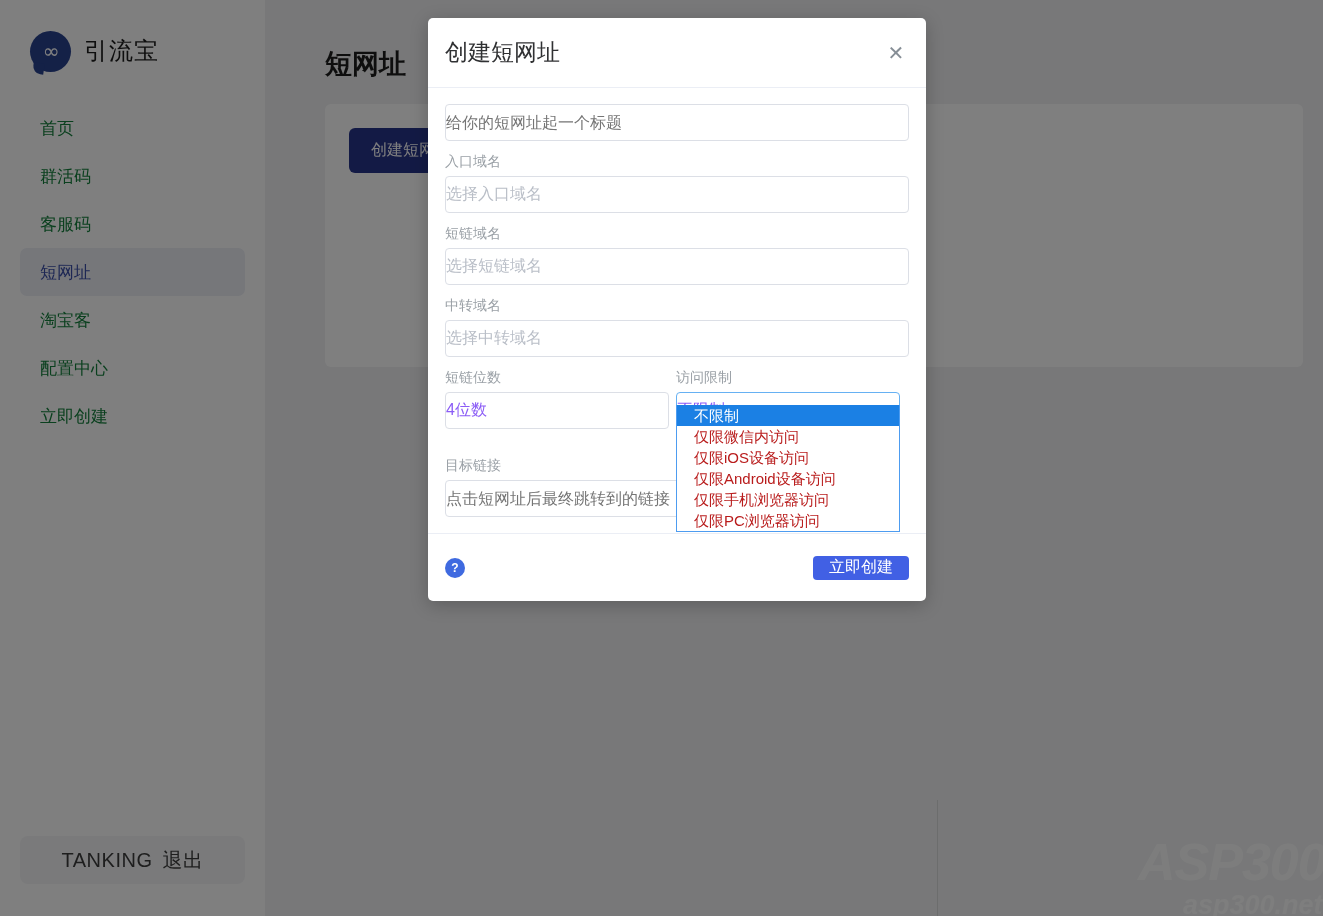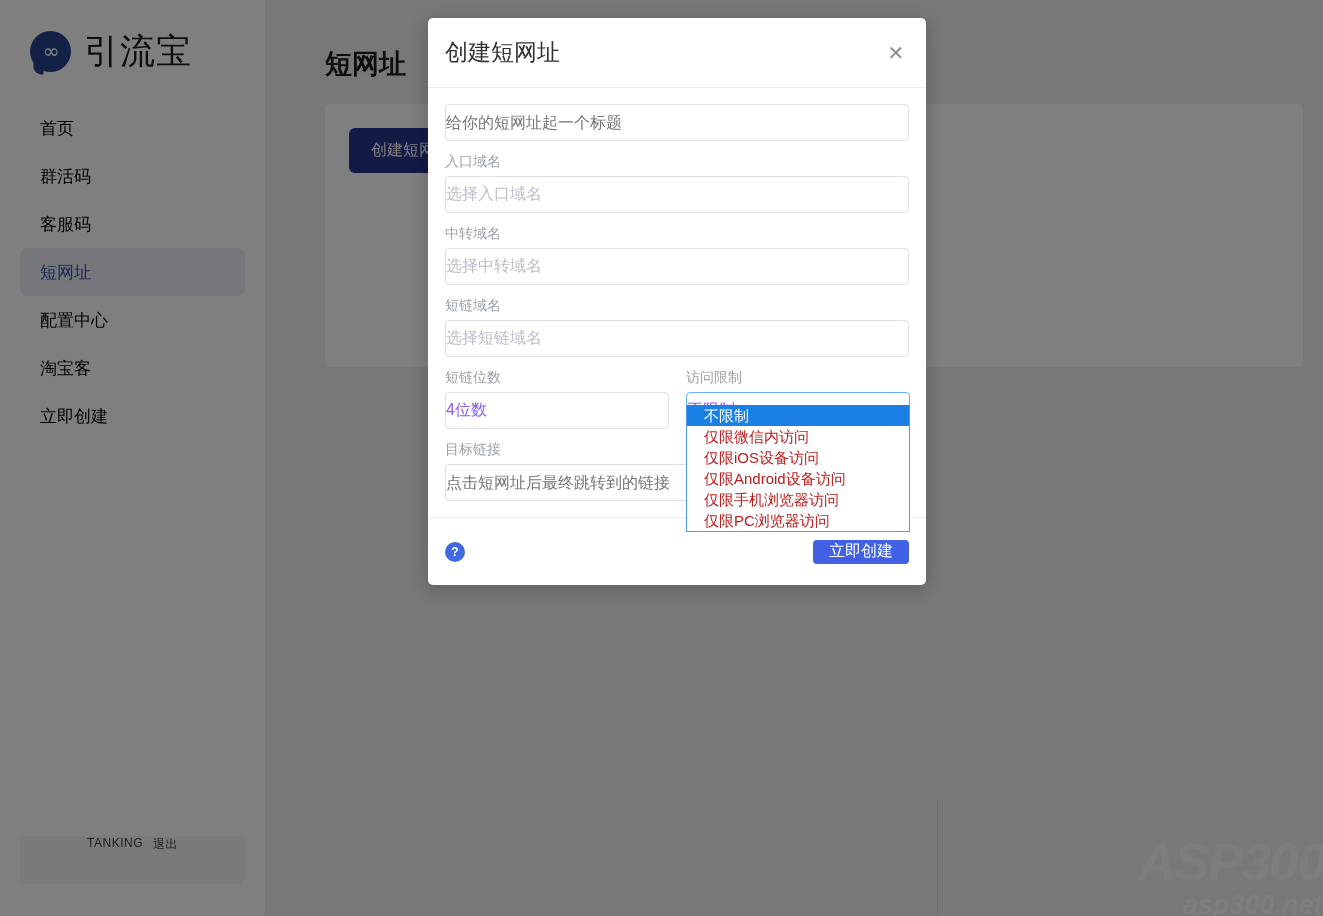--- a/index.html
+++ b/index.html
@@ -52,50 +52,50 @@
   .brand-logo .glyph {
     position: absolute; inset: 0;
     display: flex; align-items: center; justify-content: center;
     font-size: 20px; color: #ffffff;
     line-height: 1;
     z-index: 2;
     font-family: "DejaVu Sans", sans-serif;
     letter-spacing: -1px;
   }
   .brand-name {
-    font-size: 35px;
+    font-size: 24px;
     color: #1c1c1c;
     letter-spacing: 1px;
     font-weight: 400;
   }
 
   .nav { margin-top: 28px; padding: 0 20px; }
   .nav-item {
     height: 48px;
     display: flex; align-items: center;
     padding-left: 20px;
     font-size: 17px;
-    color: #000000;
+    color: #15803d;
     border-radius: 7px;
     cursor: pointer;
     margin-bottom: 0px;
   }
   .nav-item.active {
     background: #eceef5;
     color: #3a4ea8;
   }
 
   .logout {
     position: absolute;
     left: 20px; bottom: 32px;
     width: 225px; height: 48px;
     background: #f4f5f7;
     border-radius: 8px;
-    display: flex; justify-content: center;
-    font-size: 12px;
+    display: flex; align-items: center; justify-content: center;
+    font-size: 20px;
     color: #3d3d3d;
     cursor: pointer;
     letter-spacing: .5px;
   }
   .logout .uname { margin-right: 10px; }
 
   
   #main {
     flex: 1 1 auto;
     position: relative;
@@ -205,21 +205,21 @@
     padding: 0 0;
     display: flex; align-items: center;
     font-family: "Liberation Sans", sans-serif;
     outline: none;
   }
   .ctl.filled { color: #8b5cf6; }
   .ctl.focused {
     border-color: #66b1f3;
   }
   .row2 {
-    display: flex; gap: 17px;
+    display: flex; gap: 7px;
   }
   .row2 .col { width: 224px; flex: 0 0 224px; position: relative; }
 
   
   .dropdown {
     position: absolute;
     left: 0; top: 38px;
     width: 224px;
     background: #ffffff;
     border: 1px solid #4d9cf0;
@@ -287,24 +287,24 @@
       <div class="nav-item">
         <span>群活码</span>
       </div>
       <div class="nav-item">
         <span>客服码</span>
       </div>
       <div class="nav-item active">
         <span>短网址</span>
       </div>
       <div class="nav-item">
+        <span>淘宝客</span>
+      </div>
+      <div class="nav-item">
         <span>配置中心</span>
-      </div>
-      <div class="nav-item">
-        <span>淘宝客</span>
       </div>
       <div class="nav-item">
         <span>立即创建</span>
       </div>
     </nav>
 
     <div class="logout">
       <span class="uname">TANKING</span>
       <span>退出</span>
     </div>
@@ -340,35 +340,35 @@
     <div class="field">
       <input class="ctl" type="text" placeholder="给你的短网址起一个标题" style="">
     </div>
 
     <div class="field">
       <div class="field-label">入口域名</div>
       <div class="ctl">选择入口域名</div>
     </div>
 
     <div class="field">
+      <div class="field-label">短链域名</div>
+      <div class="ctl">选择短链域名</div>
+    </div>
+
+    <div class="field">
       <div class="field-label">中转域名</div>
       <div class="ctl">选择中转域名</div>
-    </div>
-
-    <div class="field">
-      <div class="field-label">短链域名</div>
-      <div class="ctl">选择短链域名</div>
     </div>
 
     <div class="row2">
       <div class="col">
         <div class="field-label">短链位数</div>
         <div class="ctl filled">4位数</div>
 
-        <div class="field" style="margin-top:10px;">
+        <div class="field" style="margin-top:26px;">
           <div class="field-label">目标链接</div>
           <input class="ctl" type="text" style="width: 260px;" placeholder="点击短网址后最终跳转到的链接">
         </div>
       </div>
 
       <div class="col">
         <div class="field-label">访问限制</div>
         <div class="ctl filled focused">不限制</div>
 
         <div class="dropdown">

